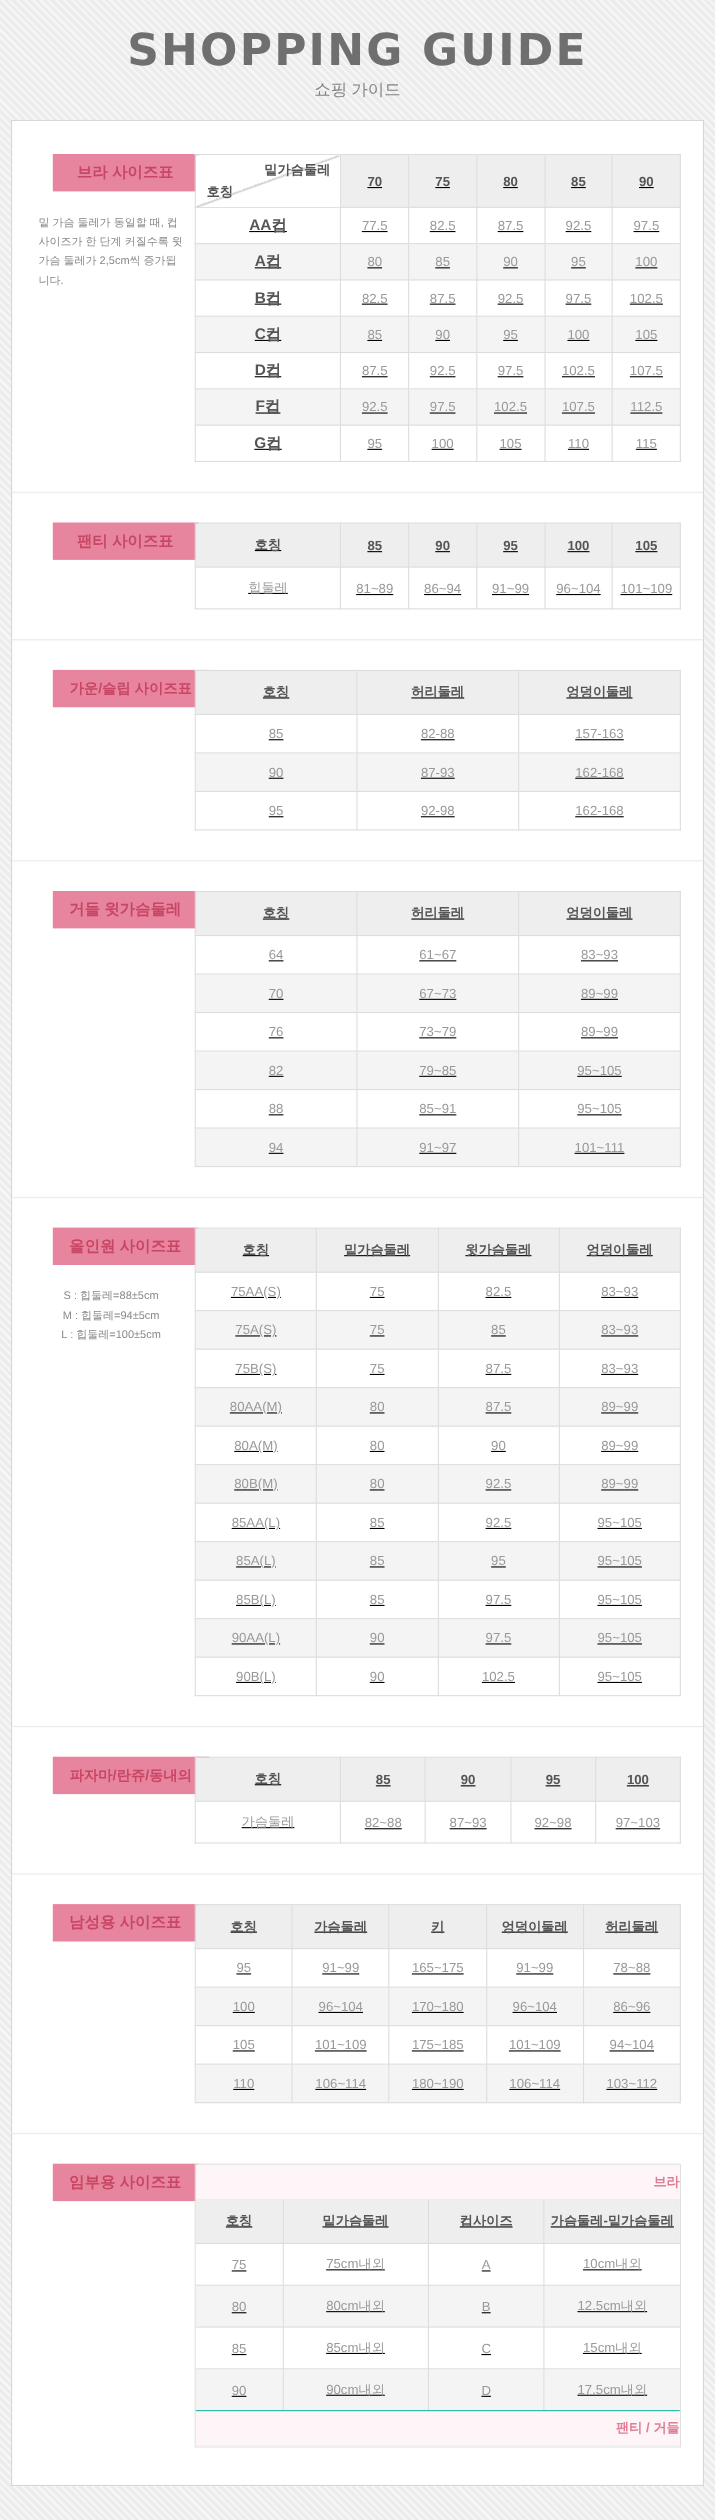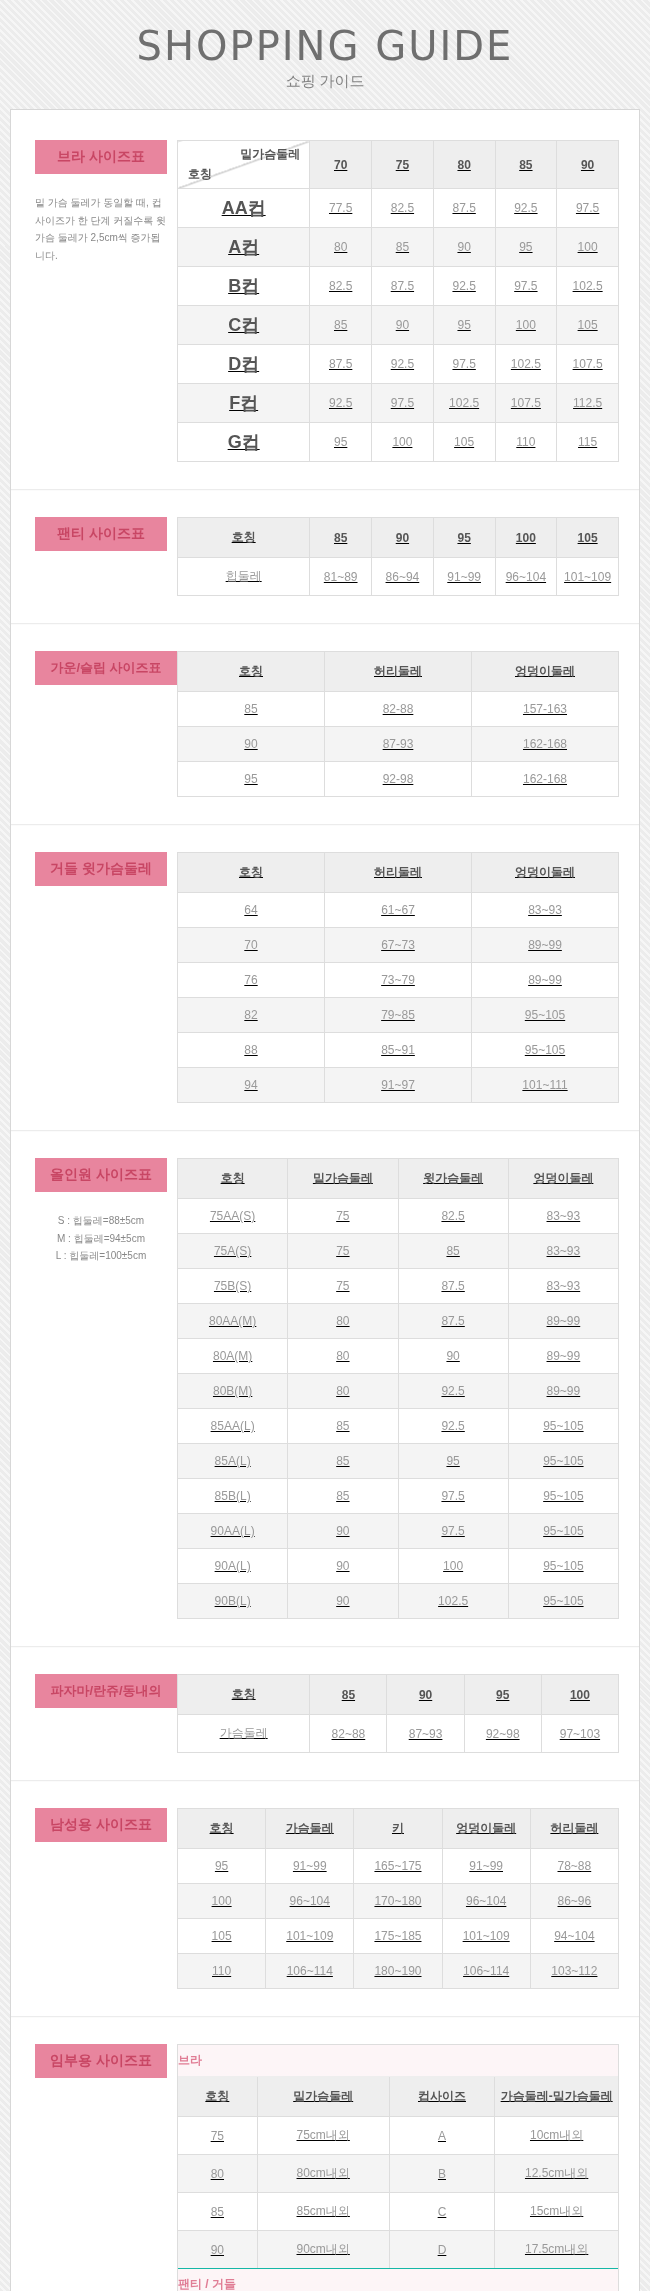--- a/index.html
+++ b/index.html
@@ -6,63 +6,63 @@
   html,body { background:#e9e9e9; }
   body {
     width:650px; min-height:2291px; margin:0 auto;
     font-family:"Liberation Sans","DejaVu Sans",sans-serif;
     background:#ececec repeating-linear-gradient(45deg, rgba(255,255,255,.55) 0 2px, transparent 2px 5px);
   }
   
   .page-header { text-align:center; padding:24px 0 18px; }
   .page-title {
     font-family:"DejaVu Sans","Liberation Sans",sans-serif;
-    font-size:40px; font-weight:normal; color:#6f6f6f; letter-spacing:2px; line-height:1.1;
+    font-size:40px; font-weight:bold; color:#6f6f6f; letter-spacing:2px; line-height:1.1;
   }
   .page-subtitle { font-size:15px; color:#828282; margin-top:4px;font-family:Liberation Serif, serif; }
   
   .panel {
     margin:0 10px 14px; background:#fff; border:1px solid #d7d7d7;
     padding:30px 0 34px;
   }
   .sep { height:1px; background:#ececec; box-shadow:0 1px 0 #fbfbfb; margin:27px 0; }
   
   .section { display:flex; align-items:flex-start; }
   .side { width:166px; flex:none; padding-left:24px; }
   .content { flex:1; margin-right:20px; }
   .label {
     display:block; width:132px; padding:8px 4px; text-align:center;
-    background:#e8859e; color:#c84664; font-weight:bold; font-size:14px;
+    background:#e8859e; color:#c84664; font-weight:bold; font-size:14px;margin-left:13px;
   }
   .label.wide { width:142px; font-size:13px; }
   .side-note { margin-top:20px; font-size:10px; color:#888; line-height:1.75; padding-right:10px; }
   .side-note div { white-space:nowrap;text-align:center; }
   
   table.tbl { width:100%; border-collapse:collapse; table-layout:fixed;text-decoration:underline; }
   .tbl th, .tbl td { border:1px solid #ddd; text-align:center; vertical-align:middle; }
   .tbl th { background:#eeeeee; color:#555; font-size:12px; font-weight:bold; padding:11px 2px; }
   .tbl td { color:#999; font-size:12px; padding:10px 2px; background:#fff; }
   .tbl tbody tr:nth-child(even) td { background:#f4f4f4; }
   .tbl-bra td { padding:7px 2px; }
-  .tbl-bra td:first-child { font-weight:bold; color:#555; font-size:18px; }
+  .tbl-bra td:first-child { font-weight:bold; color:#555; font-size:14px; }
   .tbl-bra col.c-name { width:30%; }
   .col-first-wide col.c-name { width:30%; }
   
   th.corner {
     position:relative; height:48px; background:#fff; padding:0;
     background-image:linear-gradient(to bottom right,
       transparent calc(50% - 1px), #ccc calc(50% - 1px), #ccc calc(50% + 0px), transparent calc(50% + 1px));
   }
   th.corner .c-top { position:absolute; top:5px; right:9px; font-size:12px; color:#555; }
   th.corner .c-bottom { position:absolute; bottom:5px; left:10px; font-size:12px; color:#555; }
   
   .mat-table { border:1px solid #ddd; }
   .mat-table table.tbl { border-style:hidden; }
   .band {
-    text-align:left; font-size:12px; font-weight:bold; color:#e07d95;
+    text-align:right; font-size:12px; font-weight:bold; color:#e07d95;
     background:#fdf5f7; padding:7px 0; border-bottom:1px solid #eee;
   }
   .band.mid { border-top:1px solid #14b8a6; }
 </style>
 </head>
 <body>
 
 <div class="page-header">
   <div class="page-title">SHOPPING GUIDE</div>
   <div class="page-subtitle">쇼핑 가이드</div>
@@ -360,26 +360,20 @@
             <tr>
               <td>85B(L)</td>
               <td>85</td>
               <td>97.5</td>
               <td>95~105</td>
             </tr>
             <tr>
               <td>90AA(L)</td>
               <td>90</td>
               <td>97.5</td>
-              <td>95~105</td>
-            </tr>
-            <tr>
-              <td>90A(L)</td>
-              <td>90</td>
-              <td>100</td>
               <td>95~105</td>
             </tr>
             <tr>
               <td>90B(L)</td>
               <td>90</td>
               <td>102.5</td>
               <td>95~105</td>
             </tr>
           </tbody>
         </table>

